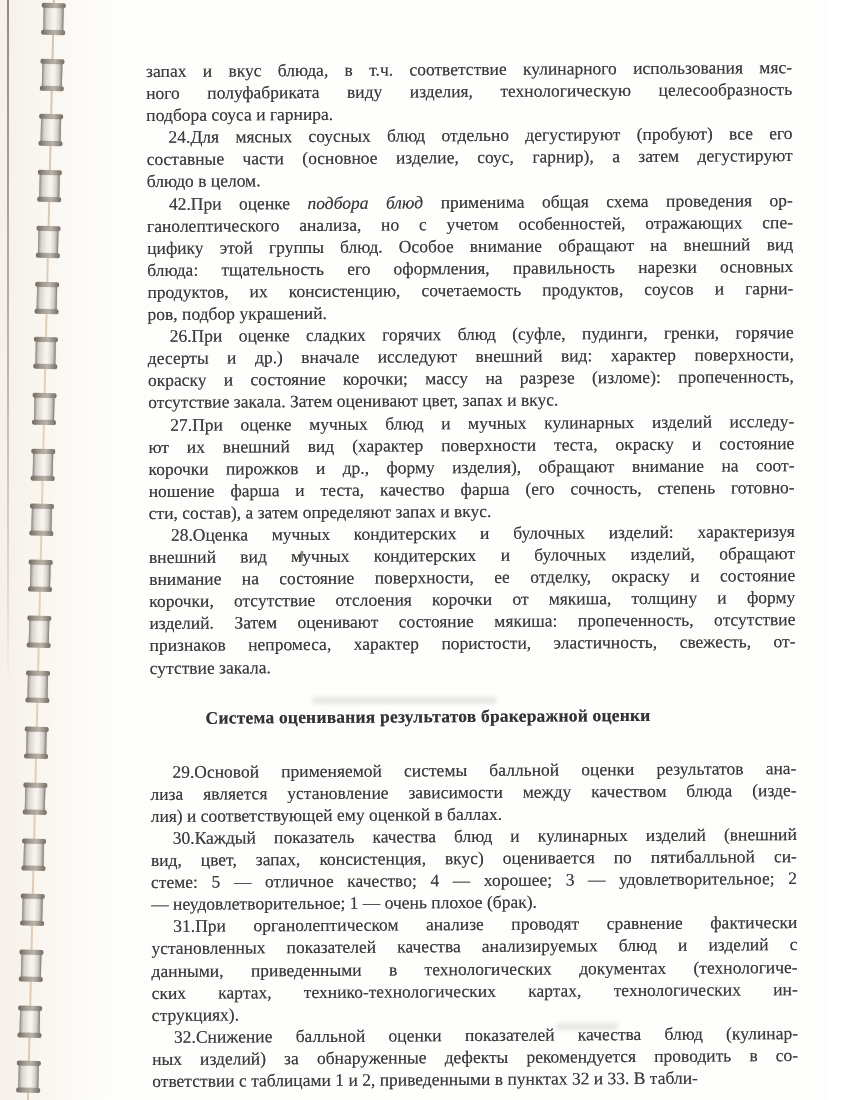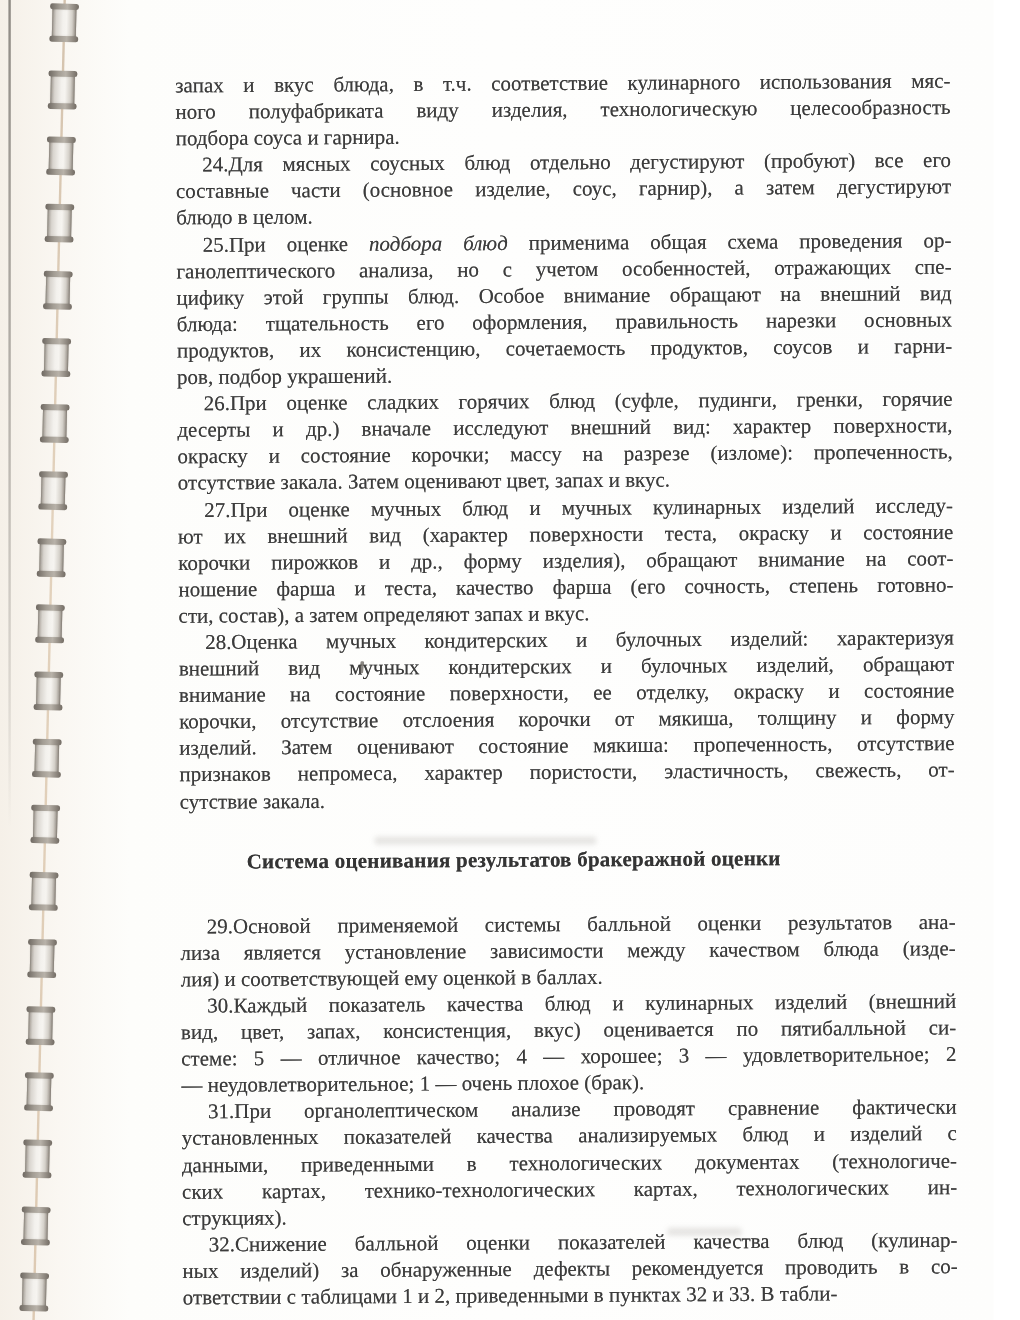--- a/index.html
+++ b/index.html
@@ -167,21 +167,21 @@
           <div class="line">запах и вкус блюда, в т.ч. соответствие кулинарного использования мяс-</div>
           <div class="line">ного полуфабриката виду изделия, технологическую целесообразность</div>
           <div class="line last">подбора соуса и гарнира.</div>
         </div>
         <div class="para indented">
           <div class="line">24.Для мясных соусных блюд отдельно дегустируют (пробуют) все его</div>
           <div class="line">составные части (основное изделие, соус, гарнир), а затем дегустируют</div>
           <div class="line last">блюдо в целом.</div>
         </div>
         <div class="para indented">
-          <div class="line"><span>25.При оценке </span><span class="it">подбора блюд</span><span> применима общая схема проведения ор-</span></div>
+          <div class="line"><span>42.При оценке </span><span class="it">подбора блюд</span><span> применима общая схема проведения ор-</span></div>
           <div class="line">ганолептического анализа, но с учетом особенностей, отражающих спе-</div>
           <div class="line">цифику этой группы блюд. Особое внимание обращают на внешний вид</div>
           <div class="line">блюда: тщательность его оформления, правильность нарезки основных</div>
           <div class="line">продуктов, их консистенцию, сочетаемость продуктов, соусов и гарни-</div>
           <div class="line last">ров, подбор украшений.</div>
         </div>
         <div class="para indented">
           <div class="line">26.При оценке сладких горячих блюд (суфле, пудинги, гренки, горячие</div>
           <div class="line">десерты и др.) вначале исследуют внешний вид: характер поверхности,</div>
           <div class="line">окраску и состояние корочки; массу на разрезе (изломе): пропеченность,</div>

